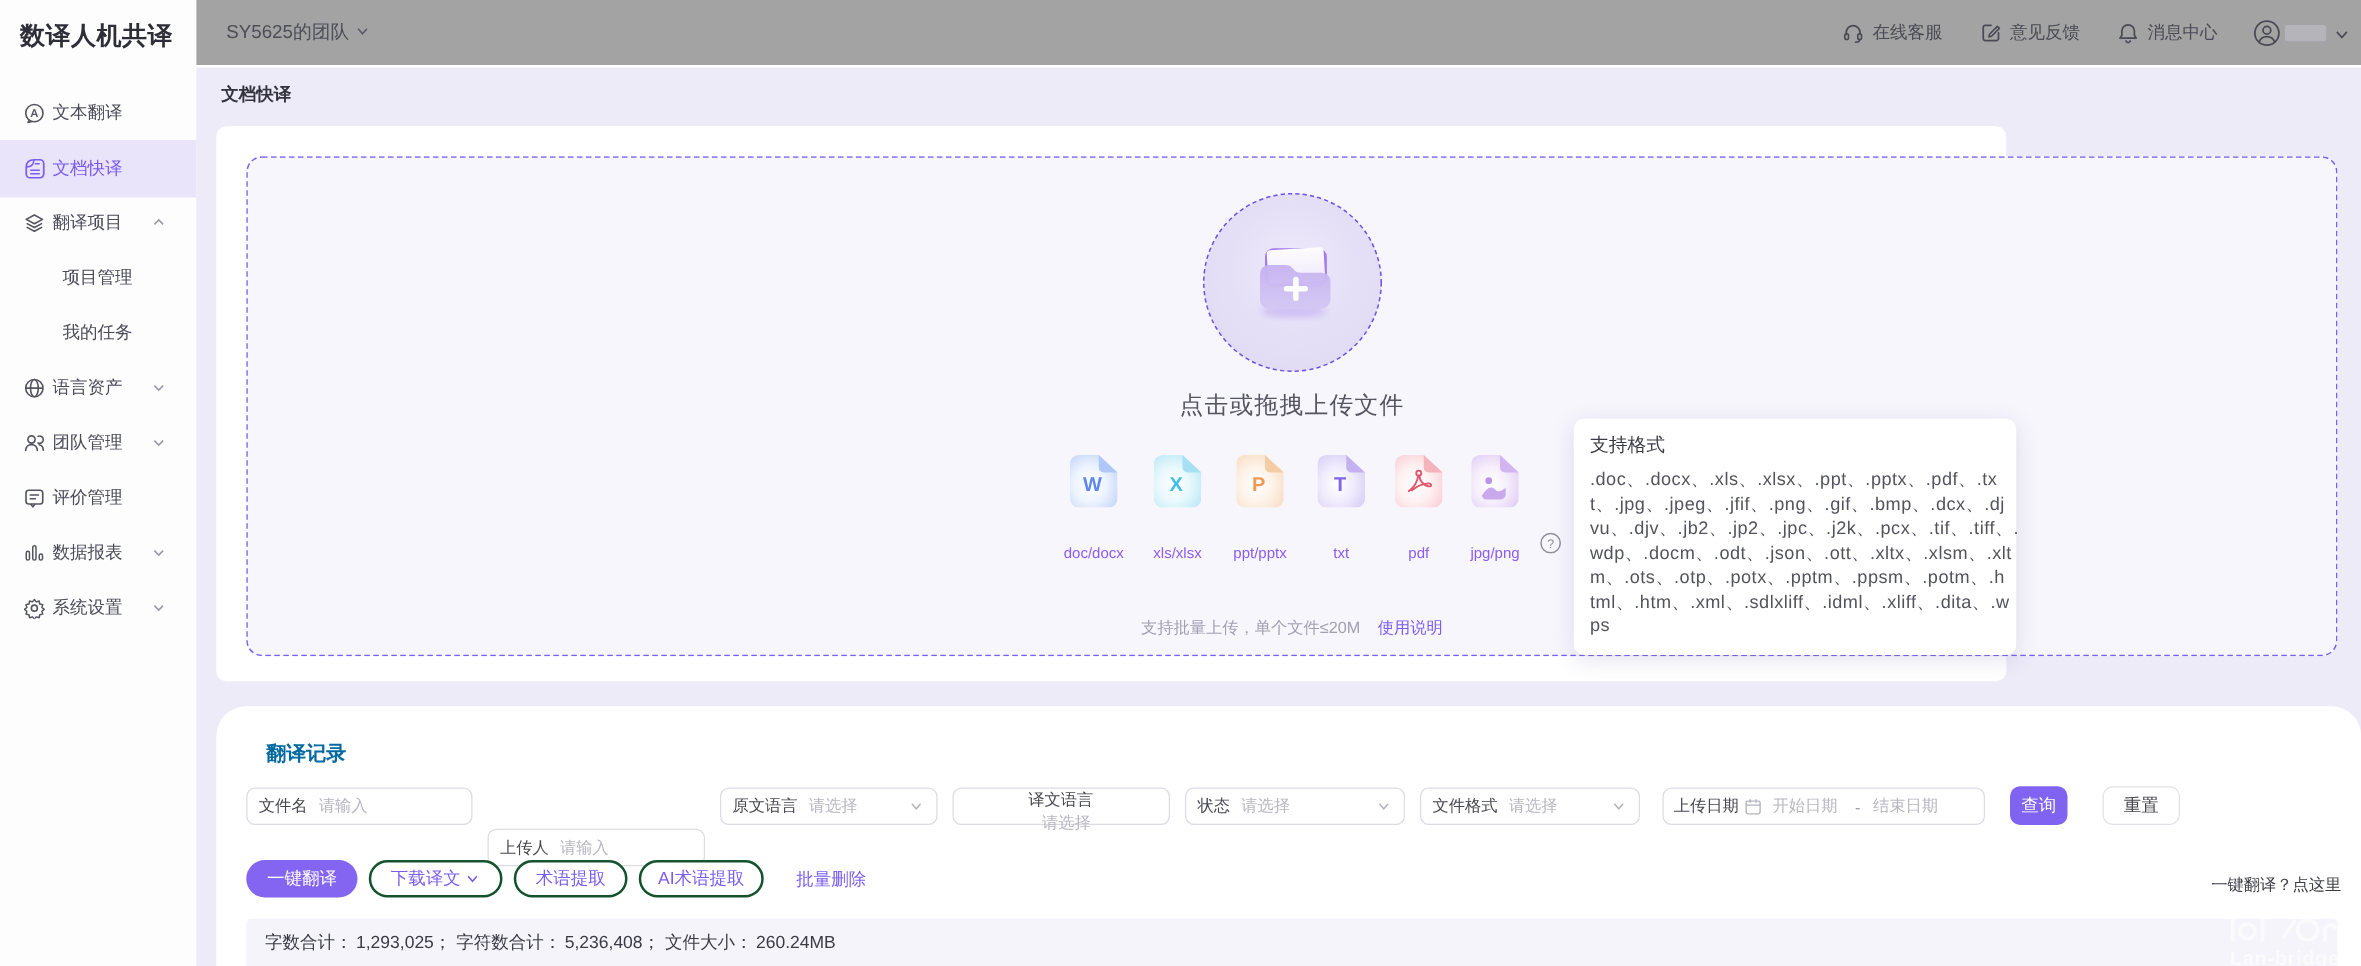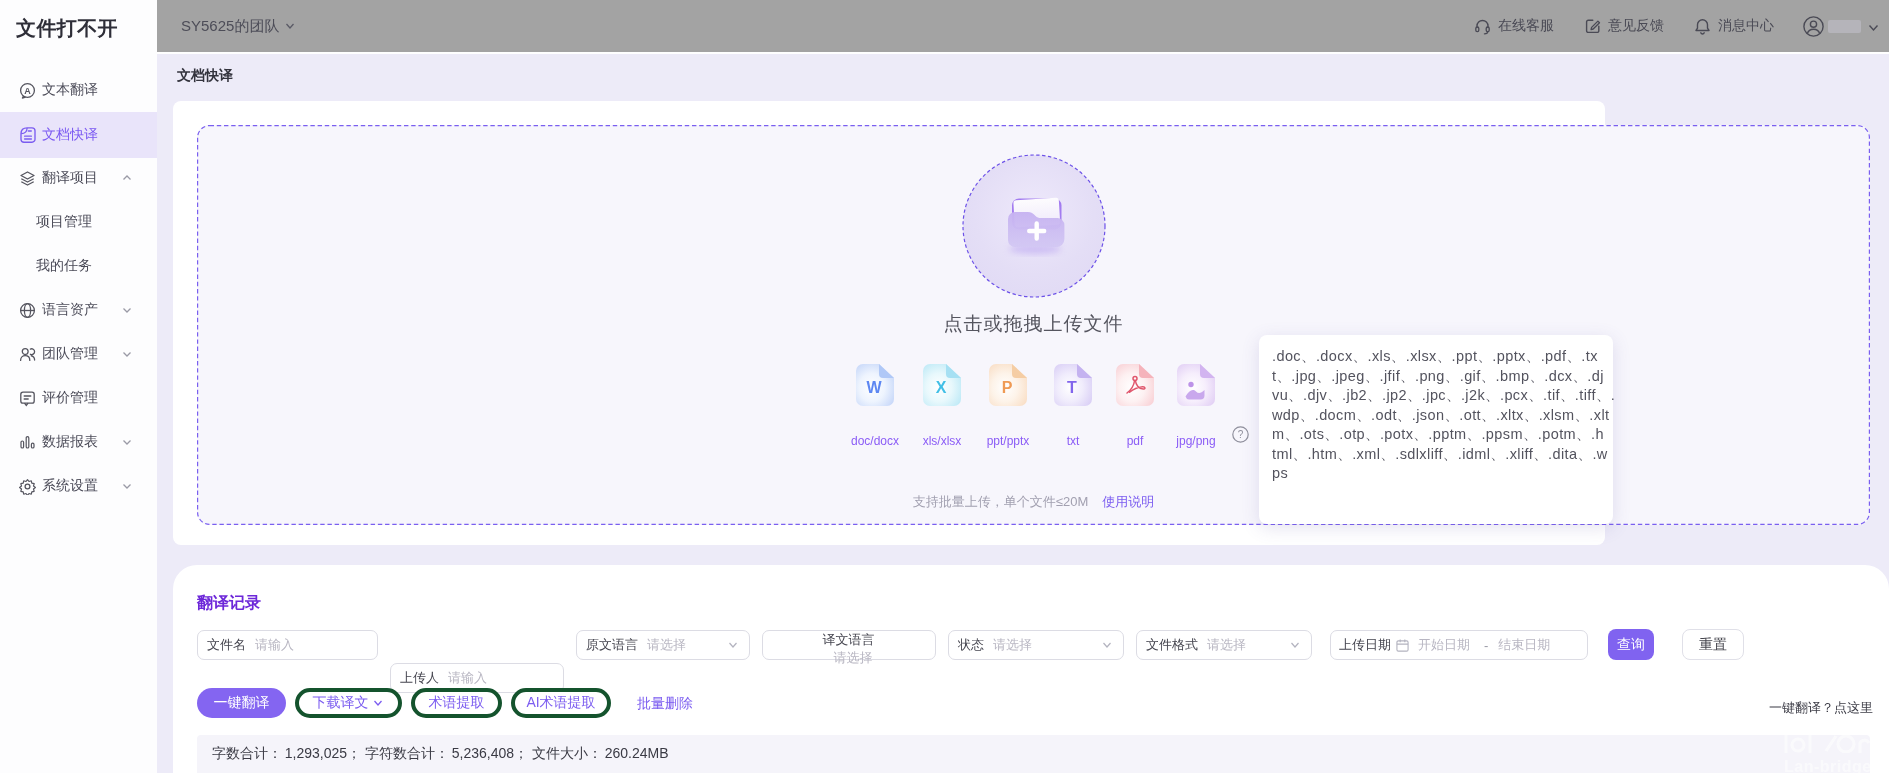--- a/index.html
+++ b/index.html
@@ -13,21 +13,21 @@
   #topbar .team { position:absolute; left:24px; top:0; height:52px; line-height:52px; font-size:15px; color:#4d4d58; }
   .tb-item { display:flex; align-items:center; font-size:14px; color:#4a4a55; }
   .tb-item svg { margin-right:7px; }
 
   
   #sidebar { left:0; top:0; width:157px; height:773px; background:#fdfdfe; z-index:5; }
   #logo { position:absolute; left:16px; top:15px; font-size:20px; font-weight:bold; color:#2e2e38; letter-spacing:0.4px; }
   .mi { position:absolute; left:0; width:157px; height:44px; display:flex; align-items:center; font-size:14px; color:#4b4b58; }
   .mi svg { position:absolute; left:19px; }
   .mi .t { position:absolute; left:42px; }
-  .mi .sub { position:absolute; left:36px; }
+  .mi .sub { position:absolute; left:50px; }
   .mi .caret { position:absolute; left:121px; }
   .mi.active { background:#e9e4fa; color:#7a58f2; }
 
   
   #card1 { left:173px; top:101px; width:1432px; height:444px; background:#fff; border-radius:8px; }
   #dashed { position:absolute; left:24px; top:24px; width:1673px; height:400px; background:#f7f6fc; border-radius:12px; }
   #circle { position:absolute; left:766px; top:30px; width:142px; height:142px; border-radius:50%;
             background:radial-gradient(circle at 50% 42%, #eee9fb 0%, #e4def6 55%, #dfd8f4 100%); }
   #circle svg.ring { position:absolute; left:-1px; top:-1px; }
   #uptext { position:absolute; left:0; top:186px; width:1673px; text-align:center; font-size:19px; color:#55555f; letter-spacing:1px; }
@@ -37,29 +37,29 @@
   #hintline .lnk { color:#7b5cf0; margin-left:14px; }
 
   
   #tooltip { left:1259px; top:335px; width:354px; height:189px; background:#fff; border-radius:8px;
              box-shadow:0 4px 18px rgba(95,80,160,0.16); padding:12px 13px; z-index:9; }
   #tooltip h4 { font-size:15px; font-weight:normal; color:#3b3b46; margin-bottom:9px; }
   #tooltip .body { font-size:14.5px; line-height:19.5px; color:#53535e; letter-spacing:0.4px; }
 
   
   #card2 { left:173px; top:565px; width:1716px; height:280px; background:#fff; border-radius:24px; }
-  #card2 h3 { position:absolute; left:24px; top:28px; font-size:16px; color:#6d28d9; }
+  #card2 h3 { position:absolute; left:40px; top:28px; font-size:16px; color:#0369a1; }
   .fbox { position:absolute; top:65px; height:30px; background:#fff; border:1px solid #dcdce4; border-radius:7px;
           display:flex; align-items:center; font-size:13px; color:#45454f; padding:0 10px 0 9px; }
   .fbox .ph { color:#b8b6c2; margin-left:9px; }
   .fbox .car { margin-left:auto; }
   .btn { position:absolute; top:123px; height:30px; border-radius:15px; display:flex; align-items:center; justify-content:center;
          font-size:14px; }
   .btn.fill { background:#8465f1; color:#fff; }
-  .btn.line { border:4px solid #14532d; color:#7b5cf0; background:#fff; }
+  .btn.line { border:2px solid #14532d; color:#7b5cf0; background:#fff; }
   #batchdel { position:absolute; left:464px; top:123px; height:30px; line-height:30px; font-size:14px; color:#7b5cf0; }
   #cantopen { position:absolute; right:16px; top:134px; font-size:13px; color:#3c3c46; }
   #stats { position:absolute; left:24px; top:170px; width:1673px; height:112px; background:#f5f4fa; border-radius:4px;
            font-size:14px; color:#3a3a44; padding:10px 0 0 15px; }
   #qbtn { position:absolute; left:1435px; top:64px; width:46px; height:31px; background:#8063f0; border-radius:8px;
           color:#fff; font-size:14px; display:flex; align-items:center; justify-content:center; }
   #rbtn { position:absolute; left:1509px; top:64px; width:62px; height:31px; background:#fff; border:1px solid #e0e0e8; border-radius:8px;
           color:#44444c; font-size:14px; display:flex; align-items:center; justify-content:center; }
 </style>
 </head>
@@ -101,21 +101,21 @@
   </div>
   <div style="position:absolute; left:1671px; top:20px; width:33px; height:13px; background:#b5b4ba; border-radius:2px;"></div>
   <svg style="position:absolute; left:1710px; top:21px;" width="13" height="13" viewBox="0 0 13 13">
       <path d="M2.5 4.5l4 4.5 4-4.5" fill="none" stroke="#4a4a55" stroke-width="1.4"></path>
     </svg>
 </div>
 <div class="abs" style="left:157px; top:52px; width:1732px; height:2px; background:#fff;"></div>
 <div class="abs" style="left:177px; top:67px; font-size:14px; font-weight:bold; color:#33333d;">文档快译</div>
 
 <div class="abs" id="sidebar">
-  <div id="logo">文件打不开</div>
+  <div id="logo">数译人机共译</div>
 
   <div class="mi" style="top:68px;">
     <svg width="17" height="17" viewBox="0 0 17 17">
         <circle cx="8.5" cy="8.5" r="6.9" fill="none" stroke="#55555f" stroke-width="1.3"></circle>
         <path d="M4.6 13.9 L3.4 16 L6.6 15.2" fill="none" stroke="#55555f" stroke-width="1.3" stroke-linejoin="round"></path>
         <text x="8.5" y="11.7" font-size="9" font-weight="bold" fill="#55555f" text-anchor="middle" font-family="Liberation Sans">A</text>
       </svg>
     <span class="t">文本翻译</span>
   </div>
   <div class="mi active" style="top:112px; height:46px;">
@@ -311,20 +311,21 @@
     <svg style="position:absolute; left:1035px; top:301px;" width="17" height="17" viewBox="0 0 17 17">
         <circle cx="8.5" cy="8.5" r="7.7" fill="none" stroke="#8f8f9c" stroke-width="1.2"></circle>
         <text x="8.5" y="12" font-size="10" fill="#8f8f9c" text-anchor="middle" font-family="Liberation Sans">?</text>
       </svg>
 
     <div id="hintline"><span>支持批量上传，单个文件≤20M</span><span class="lnk">使用说明</span></div>
   </div>
 </div>
 
 <div class="abs" id="tooltip">
+  <h4>支持格式</h4>
   <div class="body">.doc、.docx、.xls、.xlsx、.ppt、.pptx、.pdf、.tx<br>t、.jpg、.jpeg、.jfif、.png、.gif、.bmp、.dcx、.dj<br>vu、.djv、.jb2、.jp2、.jpc、.j2k、.pcx、.tif、.tiff、.<br>wdp、.docm、.odt、.json、.ott、.xltx、.xlsm、.xlt<br>m、.ots、.otp、.potx、.pptm、.ppsm、.potm、.h<br>tml、.htm、.xml、.sdlxliff、.idml、.xliff、.dita、.w<br>ps</div>
 </div>
 
 <div class="abs" id="card2">
   <h3>翻译记录</h3>
   <div class="fbox" style="left:24px;  width:181px;">文件名<span class="ph">请输入</span></div>
   <div class="fbox" style="left:217px; width:174px;margin-top:33px;">上传人<span class="ph">请输入</span></div>
   <div class="fbox" style="left:403px; width:174px;justify-content:flex-end;">原文语言<span class="ph">请选择</span><svg class="car" width="12" height="12" viewBox="0 0 12 12">
         <path d="M2.5 4l3.5 4 3.5-4" fill="none" stroke="#b3b3bf" stroke-width="1.2"></path>
       </svg></div>

